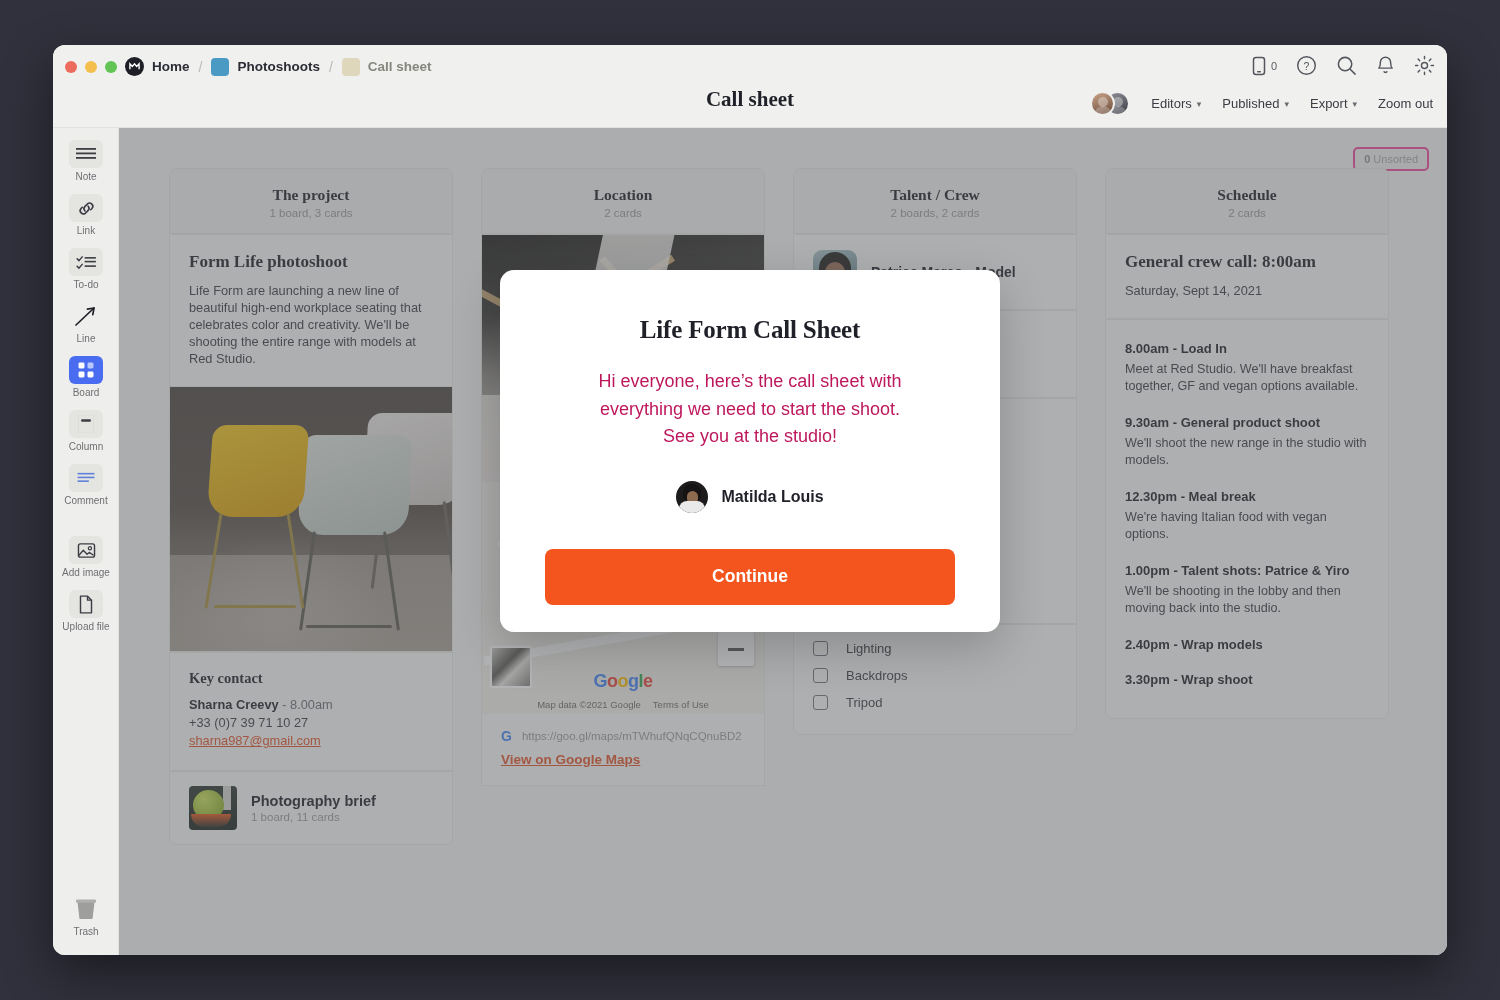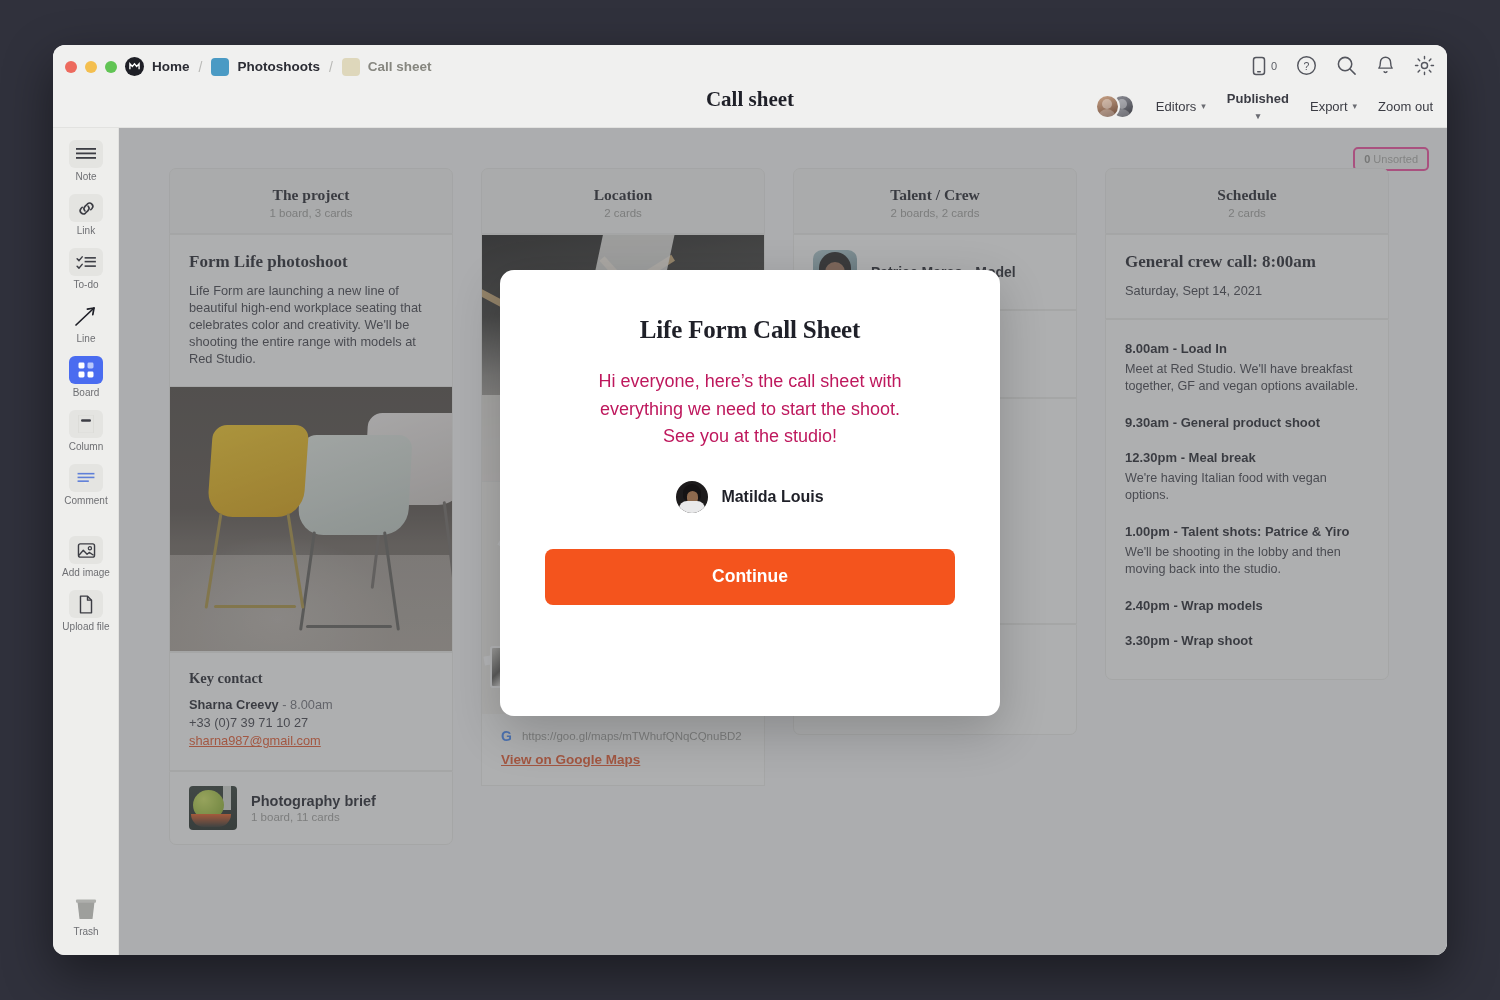--- a/index.html
+++ b/index.html
@@ -64,21 +64,21 @@
   }
   #tb-icons .ic { display: flex; align-items: center; gap: 4px; cursor: pointer; }
   #tb-icons .cnt { font-size: 11px; color: #5c5e66; }
 
   #tb-right {
     position: absolute; top: 46px; right: 14px;
     display: flex; align-items: center; gap: 21px;
     font-size: 13px; color: #3b3c44;
   }
   #tb-right .item { display: flex; align-items: center; gap: 5px; cursor: pointer; white-space: nowrap; }
-  #tb-right .item.strong { font-weight: bold; flex-direction: column; }
+  #tb-right .item.strong { font-weight: normal; }
   .caret { font-size: 9px; color: #6a6b72; }
   .avatars { display: flex; position: relative; width: 40px; height: 25px; }
   .av {
     width: 25px; height: 25px; border-radius: 50%;
     border: 2px solid #f0f0ef; position: absolute; overflow: hidden;
   }
   .av:nth-child(1) { left: 0; background: linear-gradient(160deg,#c9a387,#6a4a3a); z-index: 2; }
   .av:nth-child(2) { left: 15px; background: linear-gradient(160deg,#8e8f97,#3a3b42); }
   .av .head { position:absolute; left:50%; top:18%; width:10px; height:10px; margin-left:-5px; border-radius:50%; background:rgba(255,255,255,.35);}
   .av .body { position:absolute; left:50%; bottom:-4px; width:18px; height:12px; margin-left:-9px; border-radius:9px 9px 0 0; background:rgba(255,255,255,.25);}
@@ -261,21 +261,21 @@
   .sch-d { font-size: 12.6px; line-height: 1.35; color: #3b3c44; }
 
   
   #dimmer {
     position: absolute; inset: 0;
     background: rgba(90,92,96,.46);
     z-index: 50;
   }
   #modal {
     position: absolute; z-index: 60;
-    left: 500px; top: 270px; width: 500px; height: 446px;
+    left: 500px; top: 270px; width: 500px; height: 362px;
     background: #fff; border-radius: 14px;
     box-shadow: 0 16px 48px rgba(0,0,0,.20);
     padding: 46px 45px 36px;
     text-align: center;
   }
   #modal-title { font-size: 25px; font-weight: bold; color: #1f2028; letter-spacing: -.2px; }
   #modal-body { margin-top: 24px; font-size: 18px; line-height: 1.53; color: #be185d; }
   #modal-author { margin-top: 30px; display: flex; align-items: center; justify-content: center; gap: 13px; }
   #modal-author .pic {
     width: 32px; height: 32px; border-radius: 50%; overflow: hidden; position: relative;
@@ -678,20 +678,21 @@
           </div>
 
           <div class="card sep last">
             <div class="card-pad" style="padding-top:21px;padding-bottom:26px">
               <div class="sch-item">
                 <div class="sch-t">8.00am - Load In</div>
                 <div class="sch-d">Meet at Red Studio. We'll have breakfast together, GF and vegan options available.</div>
               </div>
               <div class="sch-item">
                 <div class="sch-t">9.30am - General product shoot</div>
+                <div class="sch-d">We'll shoot the new range in the studio with models.</div>
               </div>
               <div class="sch-item">
                 <div class="sch-t">12.30pm - Meal break</div>
                 <div class="sch-d">We're having Italian food with vegan options.</div>
               </div>
               <div class="sch-item">
                 <div class="sch-t">1.00pm - Talent shots: Patrice &amp; Yiro</div>
                 <div class="sch-d">We'll be shooting in the lobby and then moving back into the studio.</div>
               </div>
               <div class="sch-item">

